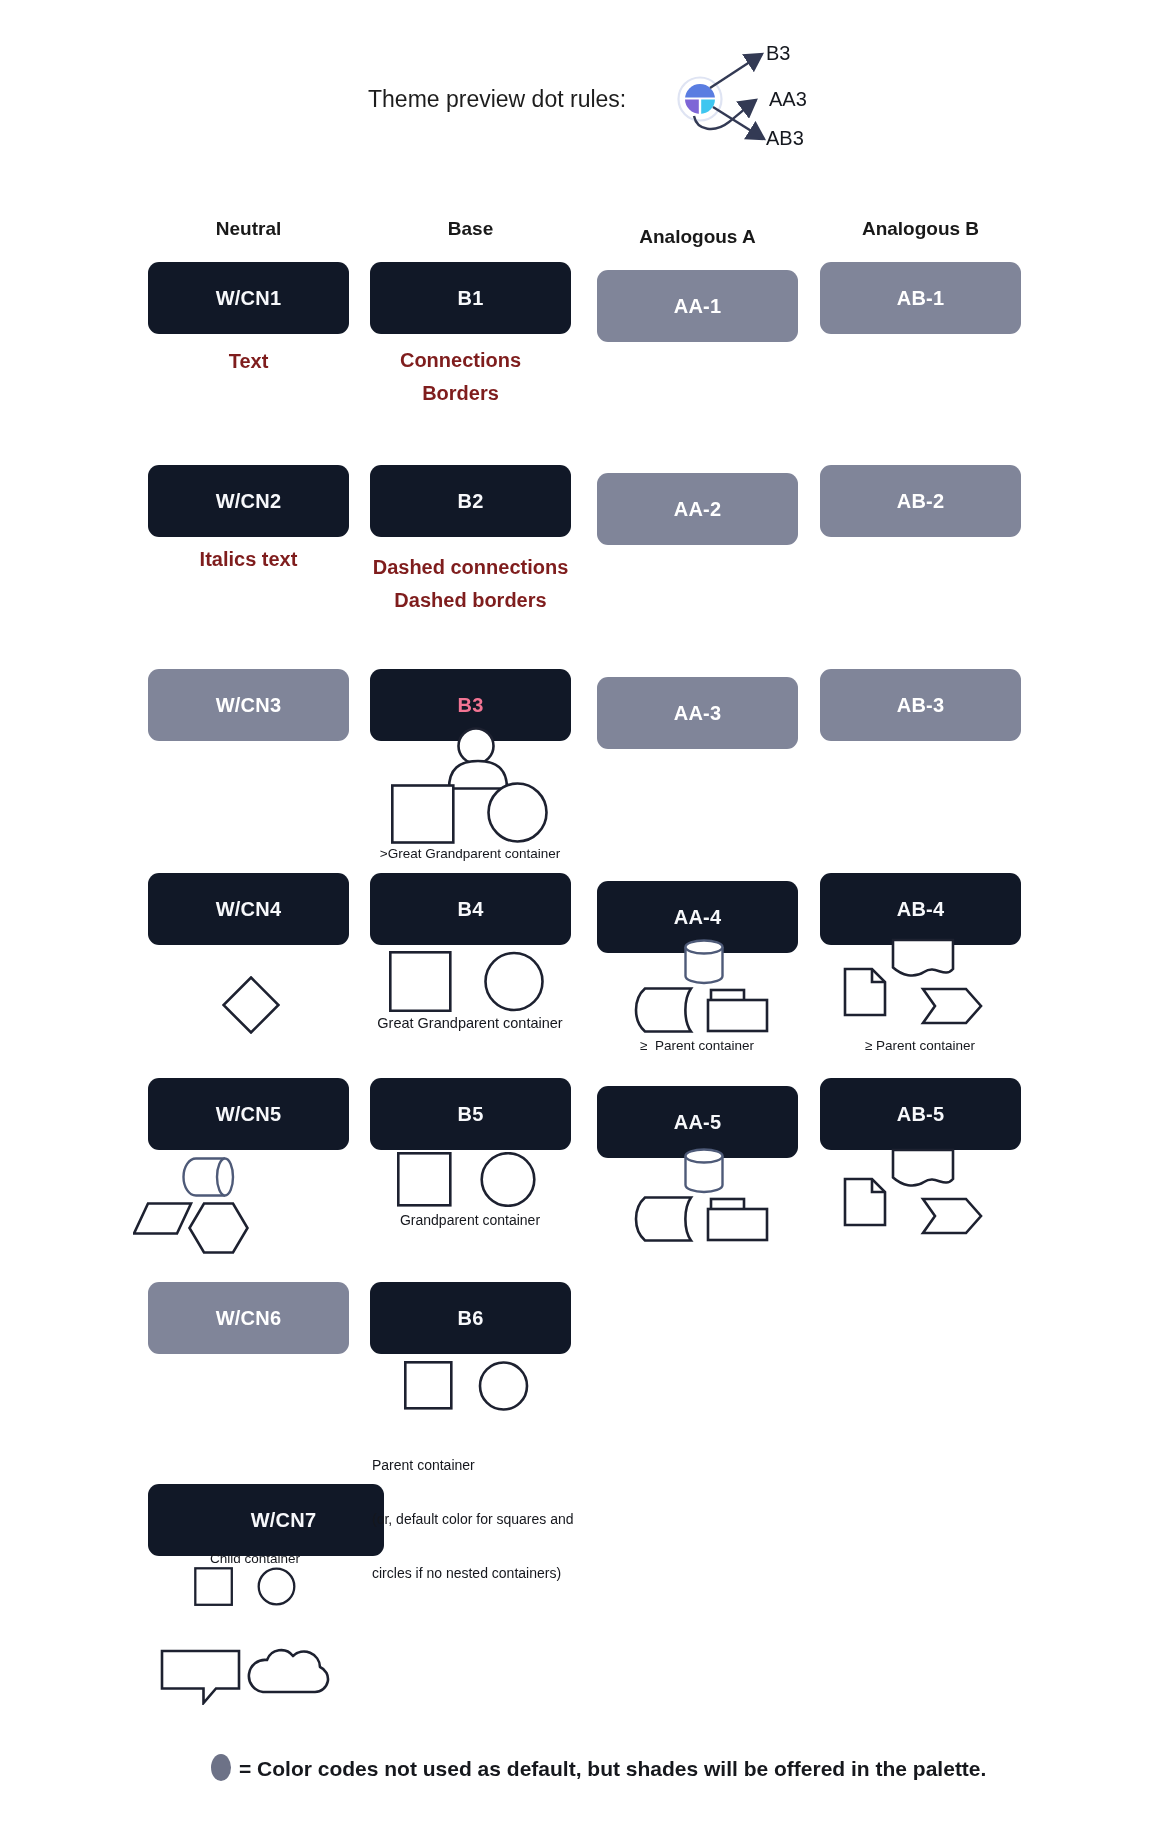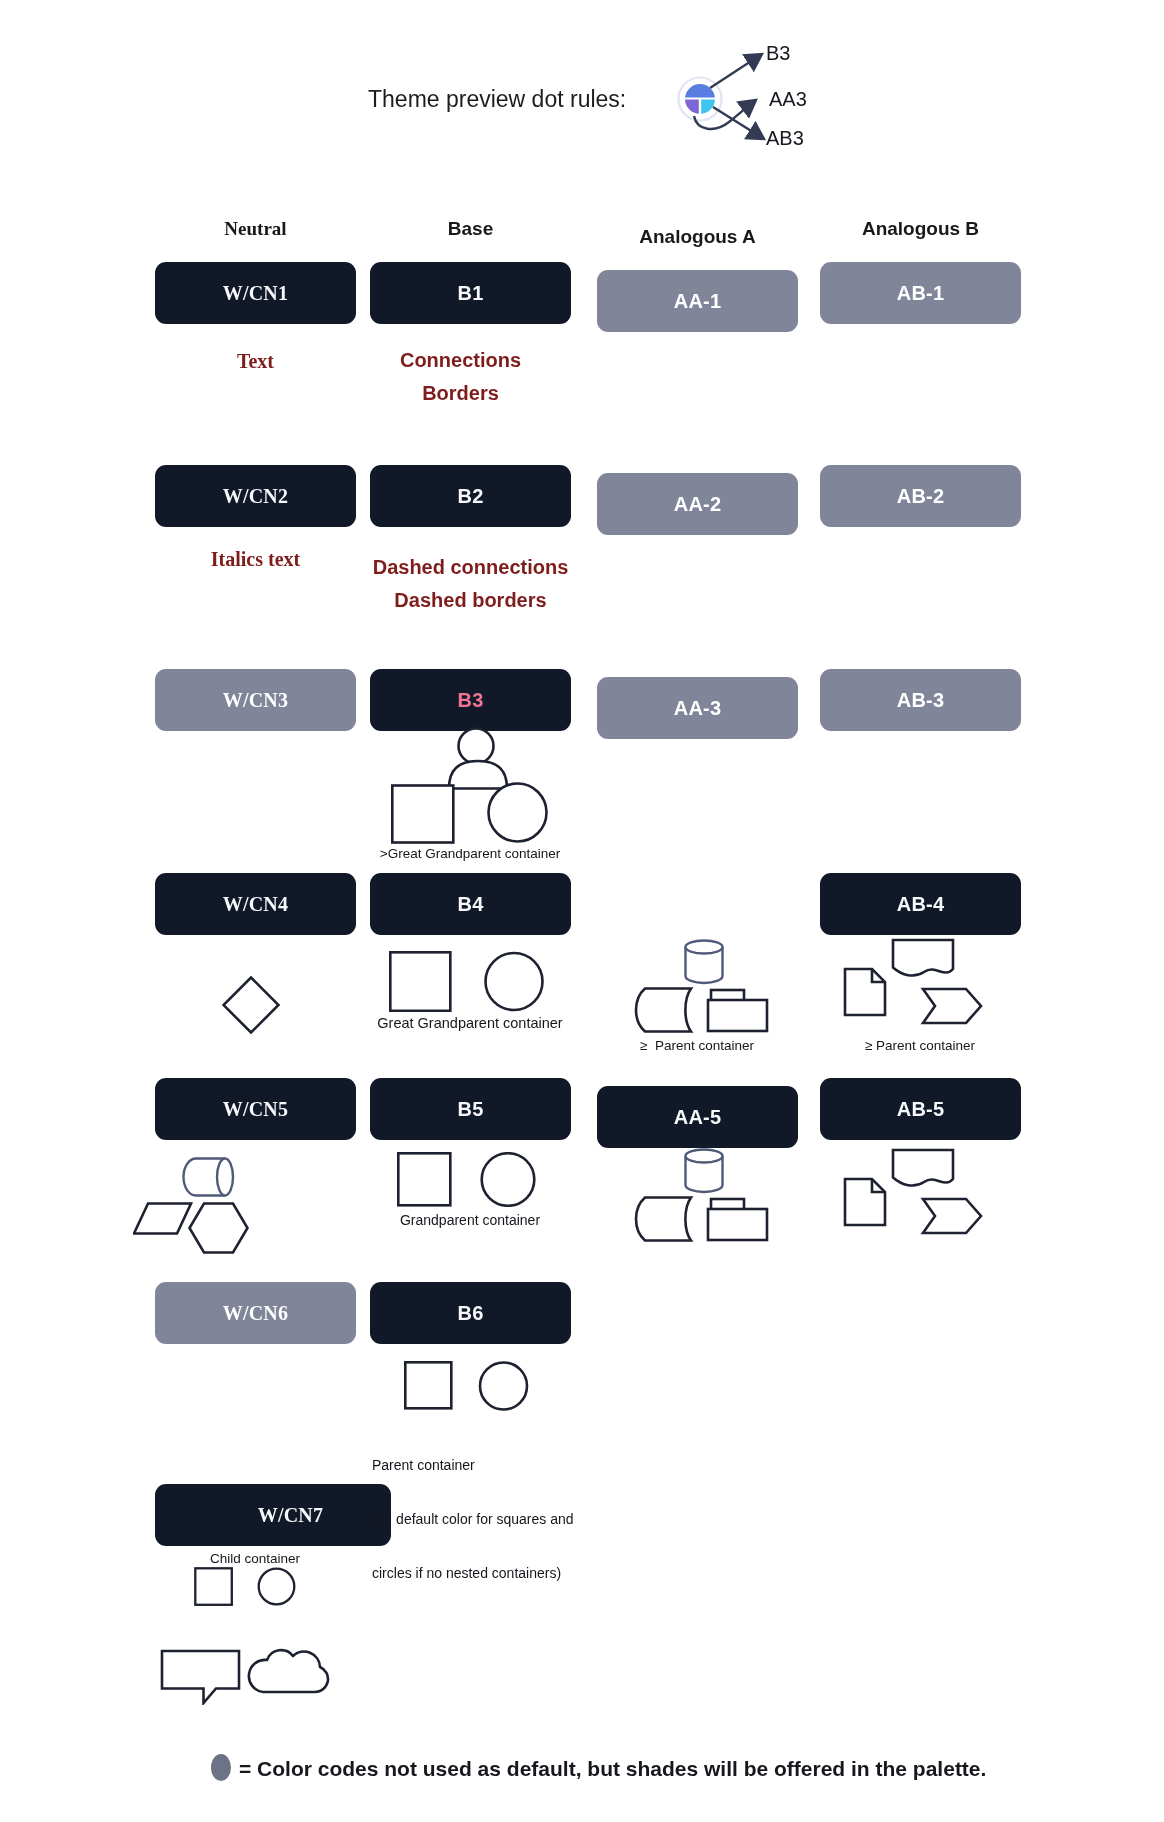--- a/index.html
+++ b/index.html
@@ -1,24 +1,24 @@
 <!DOCTYPE html>
 <html><head>
 <meta charset="utf-8">
 <style>
   html,body{margin:0;padding:0;background:#fff;font-family:"Liberation Sans",sans-serif;}
   #canvas{position:relative;width:1164px;height:1822px;background:#ffffff;overflow:hidden;}
   .abs{position:absolute;}
   .title{position:absolute;font-size:23px;color:#1d1d1d;white-space:nowrap;}
   .dot-label{position:absolute;font-size:20px;color:#15181f;white-space:nowrap;}
   .col-header{position:absolute;top:218px;width:201px;text-align:center;font-size:19px;font-weight:700;color:#191919;}
-  .c1{left:155px;font-family:Liberation Serif, serif;} .c2{left:370px;} .c3{left:597px;margin-top:8px;} .c4{left:820px;}
+  .c1{left:148px;} .c2{left:370px;} .c3{left:597px;margin-top:8px;} .c4{left:820px;}
   .r1{top:262px;} .r2{top:465px;} .r3{top:669px;} .r4{top:873px;}
   .r5{top:1078px;} .r6{top:1282px;text-align:right;} .r7{top:1484px;padding-left:35px;}
-  .swatch{position:absolute;width:201px;height:62px;border-radius:11px;display:flex;align-items:center;justify-content:center;
+  .swatch{position:absolute;width:201px;height:72px;border-radius:11px;display:flex;align-items:center;justify-content:center;
           font-size:20px;font-weight:700;letter-spacing:.2px;}
   .dark{background:#111827;color:#f7f8fb;}
   .gray{background:#808599;color:#ffffff;}
   .pink{color:#f27493;}
   .note{position:absolute;width:201px;font-size:20px;font-weight:700;color:#7f1d1d;text-align:center;line-height:33px;}
   .cap{position:absolute;font-weight:400;font-size:13.5px;color:#15171d;text-align:center;white-space:pre-wrap;line-height:1.28;}
   .cap.left{text-align:left;line-height:18px;font-size:14px;}
   .shape{fill:#ffffff;stroke:#1d2130;stroke-width:2.6;}
   .shape.round{stroke-linejoin:round;}
   .slate{fill:#ffffff;stroke:#4e5a78;stroke-width:2.4;}
@@ -72,20 +72,21 @@
   <div class="swatch gray c3 r2">AA-2</div>
   <div class="swatch gray c4 r2">AB-2</div>
 
   <div class="swatch gray c1 r3">W/CN3</div>
   <div class="swatch dark pink c2 r3">B3</div>
   <div class="swatch gray c3 r3">AA-3</div>
   <div class="swatch gray c4 r3">AB-3</div>
 
   <div class="swatch dark c1 r4">W/CN4</div>
   <div class="swatch dark c2 r4">B4</div>
+  <div class="swatch dark c3 r4">AA-4</div>
   <div class="swatch dark c4 r4">AB-4</div>
 
   <div class="swatch dark c1 r5">W/CN5</div>
   <div class="swatch dark c2 r5">B5</div>
   <div class="swatch dark c3 r5">AA-5</div>
   <div class="swatch dark c4 r5">AB-5</div>
 
   <div class="swatch gray c1 r6">W/CN6</div>
   <div class="swatch dark c2 r6">B6</div>
 

